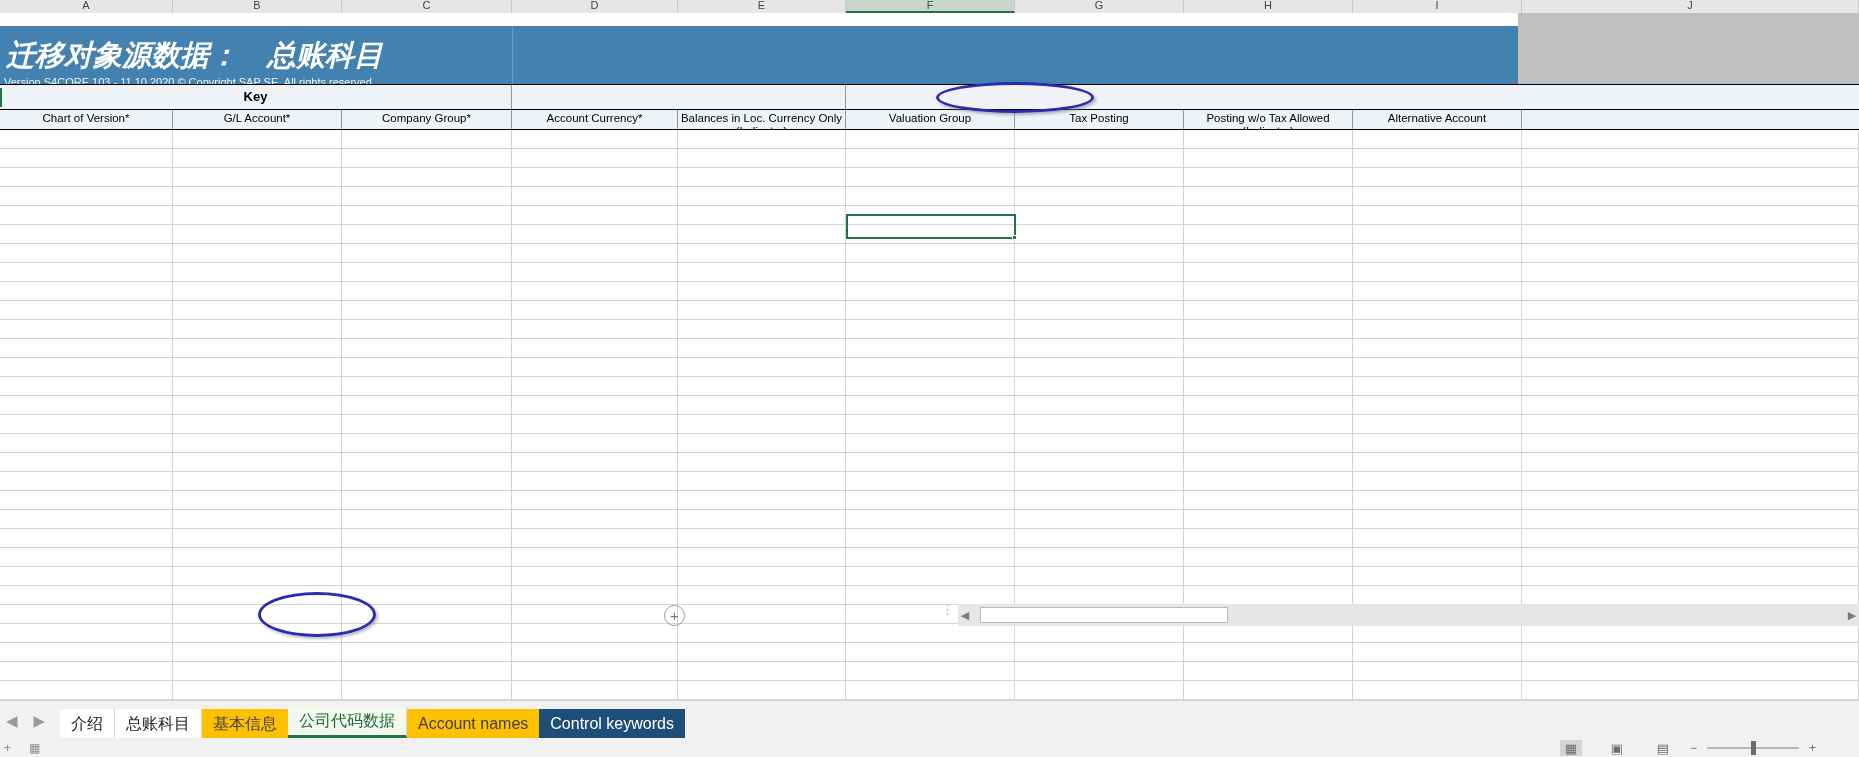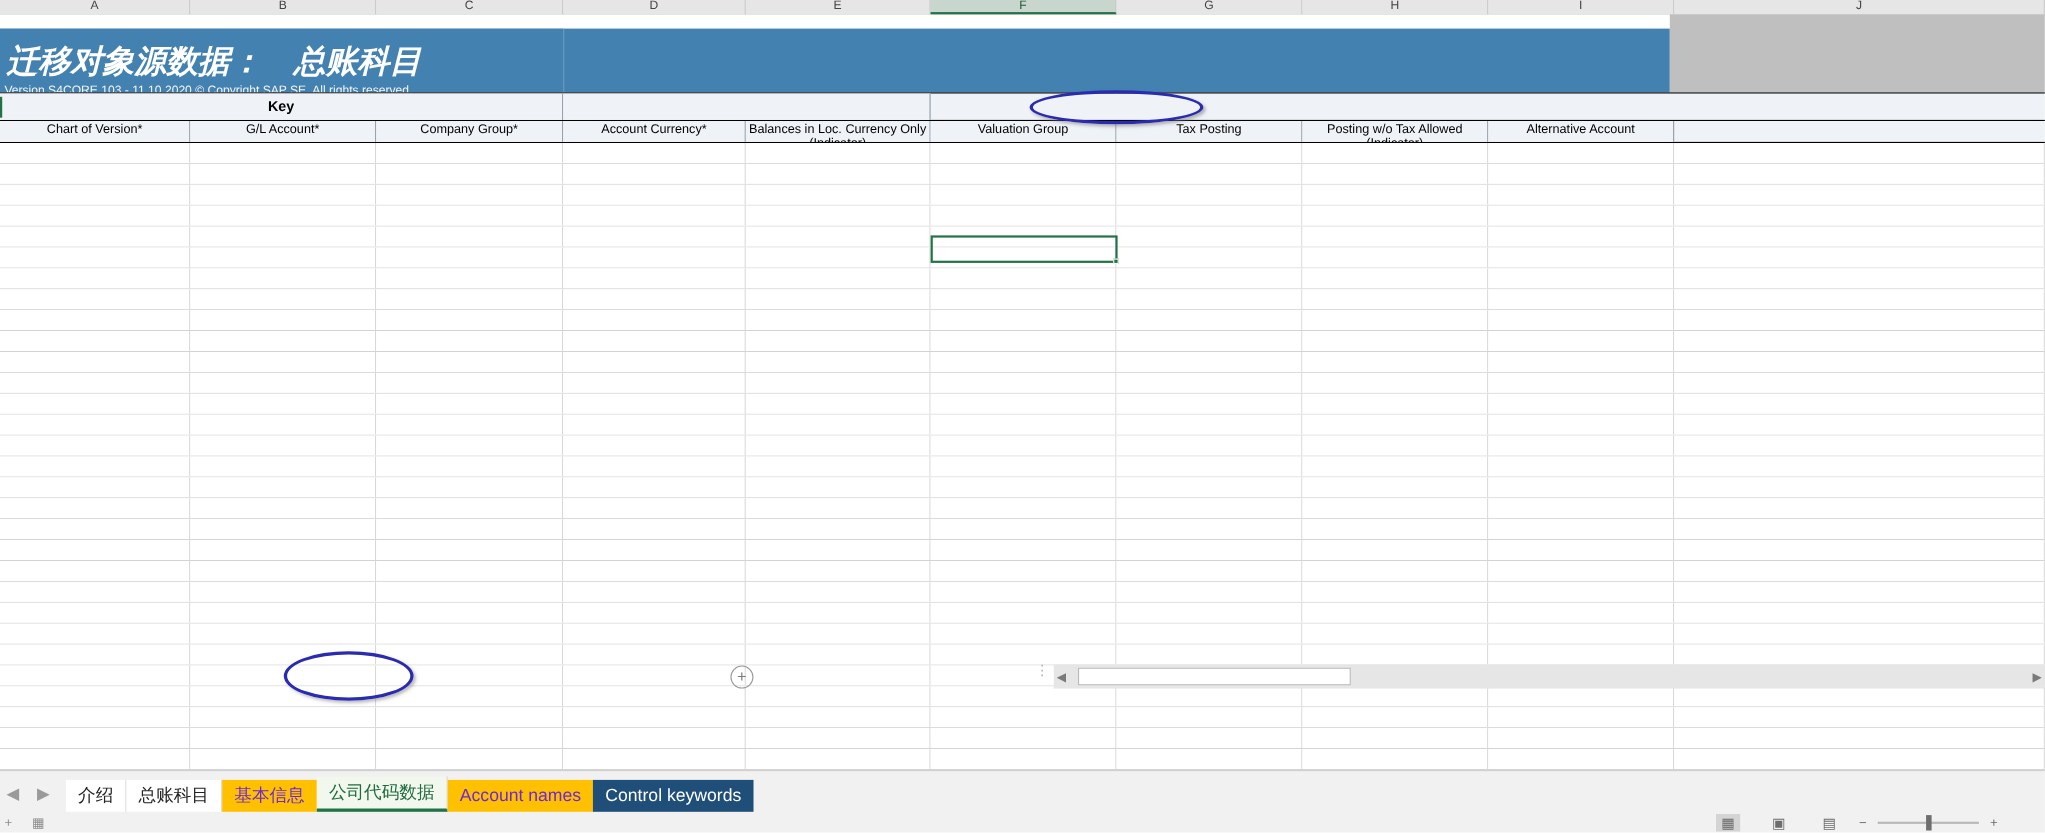--- a/index.html
+++ b/index.html
@@ -166,21 +166,21 @@
     height: 29px; line-height: 29px; padding: 0 11px;
     font-size: 16px; color: #222; white-space: nowrap;
     background: #ffffff;
     border-right: 1px solid #d8d8d8;
   }
   .tab.sel {
     background: #f2f8ee; color: #1f6b3d; font-weight: normal;
     border-bottom: 3px solid #217346;
     height: 32px; line-height: 29px;
   }
-  .tab.yellow { background: #ffc000; color: #6d28d9; border-right: none; }
+  .tab.yellow { background: #ffc000; color: #404040; border-right: none; }
   .tab.navy   { background: #1f4e79; color: #ffffff; border-right: none; }
 
   .tab-ellipse {
     position: absolute; left: 258px; top: 592px;
     width: 118px; height: 45px;
     border: 3px solid #2b2bb0; border-radius: 50%;
     z-index: 9;
     box-shadow: 2px 2px 3px rgba(120,120,120,0.5);
   }
 

